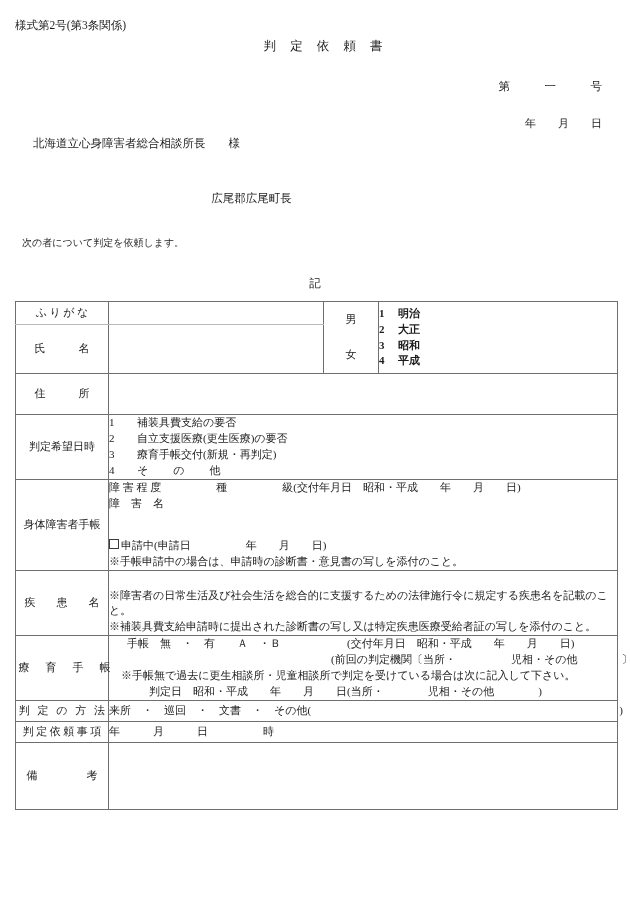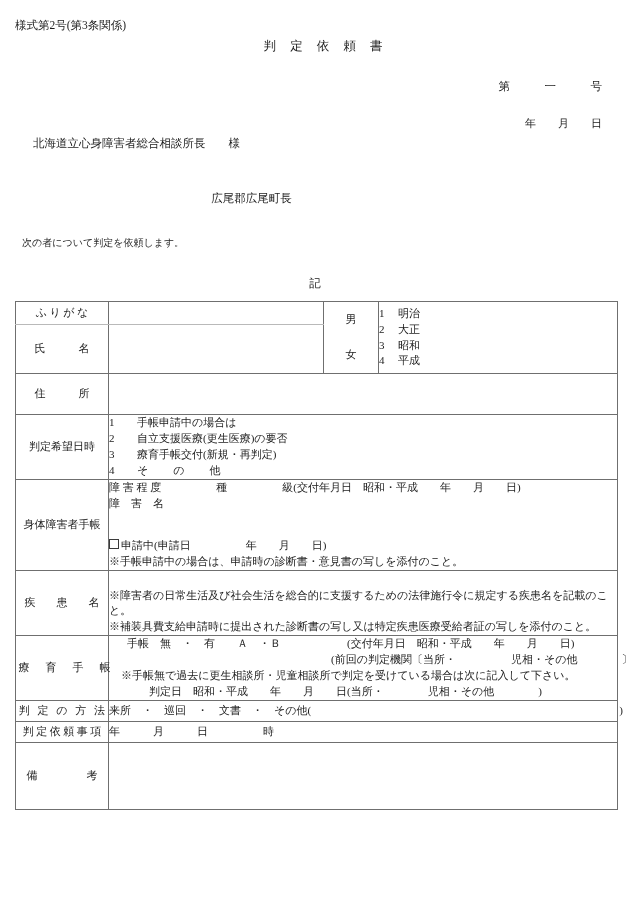--- a/index.html
+++ b/index.html
@@ -131,20 +131,21 @@
   .gender-m, .gender-f {
     flex: 1 1 50%;
     display: flex;
     align-items: center;
     justify-content: center;
   }
   .era-col {
     padding: 4px 0 4px 10px;
     line-height: 1.38;
     font-size: 11px;
+    font-weight: bold;
   }
   .era-row span.num { display: inline-block; width: 19px; }
 
   
   .addr-cell { height: 40px; }
 
   
   .req-list { padding: 6px 0 6px 10px; line-height: 1.62; }
   .req-list .num { display: inline-block; width: 28px; }
   .sp-sonota { letter-spacing: 7px; }
@@ -242,21 +243,21 @@
 
       <tr>
         <td class="lbl addr-cell lbl-tight">住　　　所</td>
         <td class="addr-cell" colspan="3"></td>
       </tr>
 
       <tr>
         <td class="lbl lbl-tight">判定希望日時</td>
         <td colspan="3" class="req-list">
           <div>
-            <span class="num">1</span><span>手帳申請中の場合は</span>
+            <span class="num">1</span><span>補装具費支給の要否</span>
           </div>
           <div>
             <span class="num">2</span><span>自立支援医療(更生医療)の要否</span>
           </div>
           <div>
             <span class="num">3</span><span>療育手帳交付(新規・再判定)</span>
           </div>
           <div>
             <span class="num">4</span><span class="sp-sonota">そ　の　他</span>
           </div>

